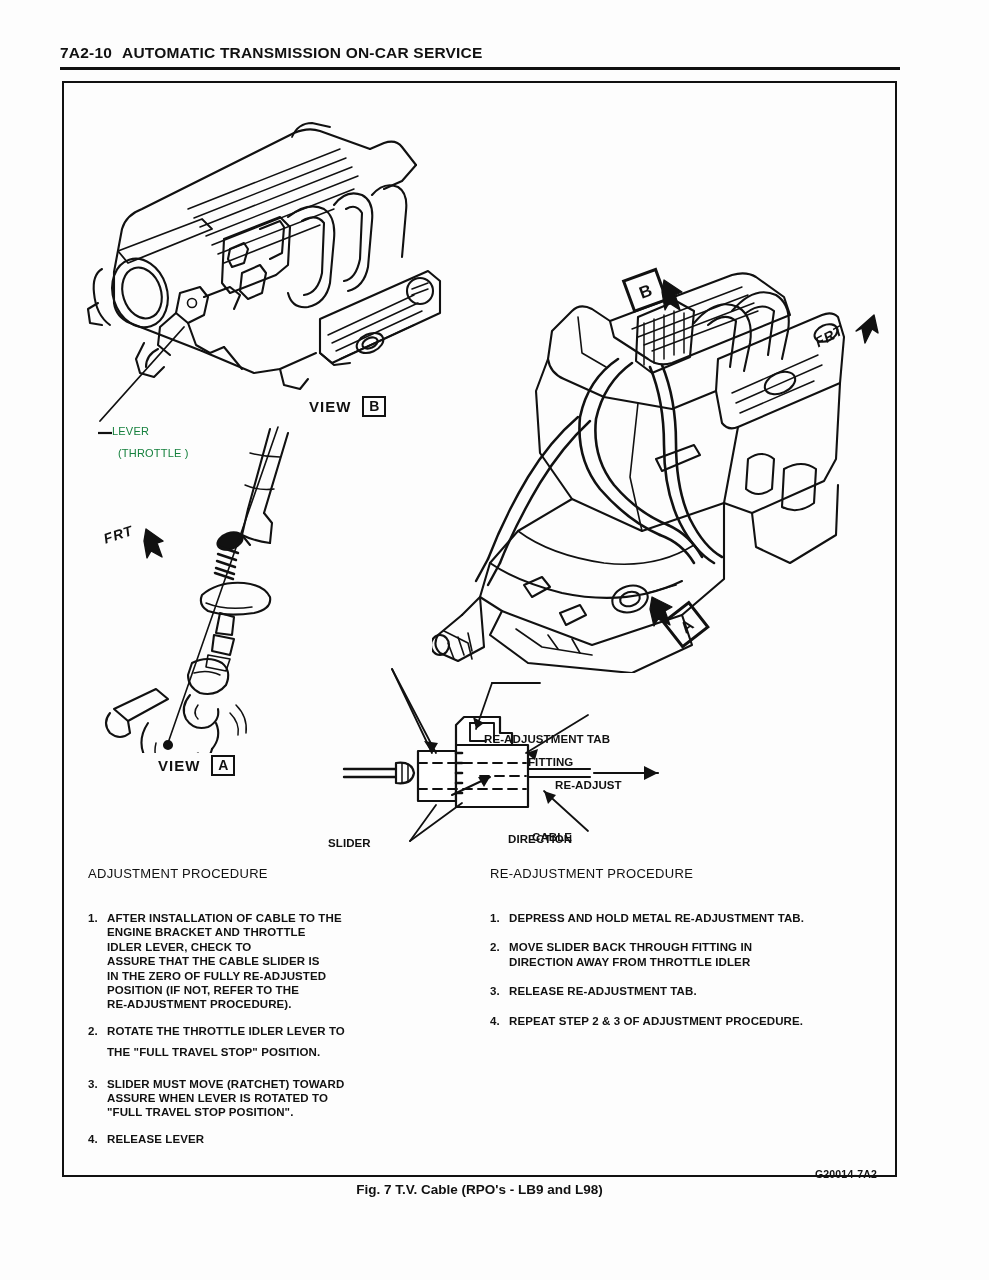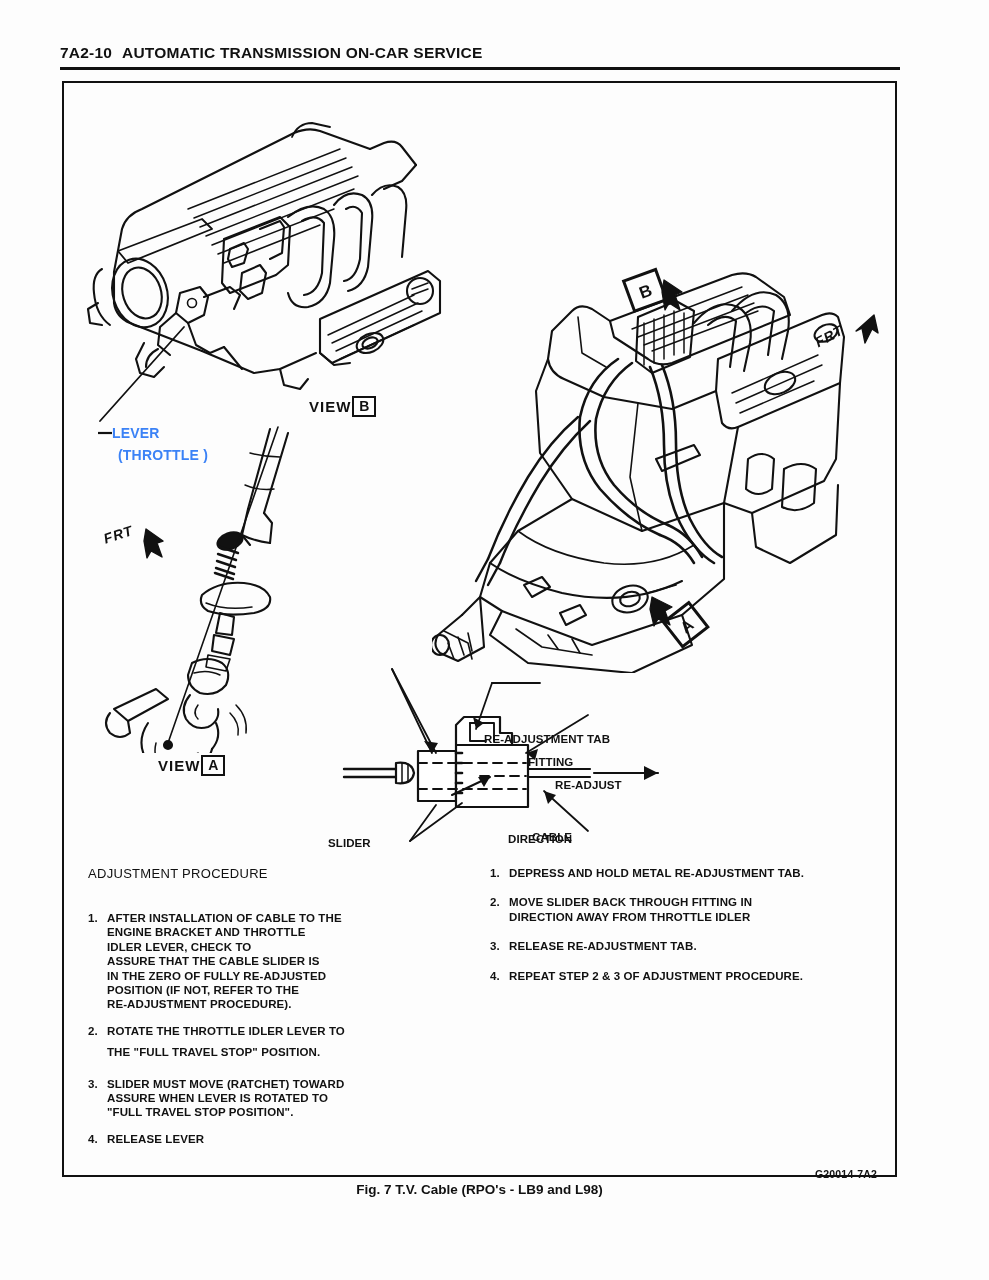--- a/index.html
+++ b/index.html
@@ -77,36 +77,36 @@
     letter-spacing: 0.2px;
   }
 
   
   .art { position: absolute; }
   .art svg { display: block; }
 
   
   .callout {
     position: absolute;
-    font-size: 14px;
-    font-weight: bold;
-    color: #3b82f6;
+    font-size: 11px;
+    font-weight: normal;
+    color: #15803d;
     white-space: nowrap;
     letter-spacing: 0.2px;
   }
   .view-label {
     position: absolute;
     font-size: 15px;
     font-weight: bold;
     letter-spacing: 1px;
     color: #111;
     white-space: nowrap;
     display: flex;
     align-items: center;
-    gap: 1px;
+    gap: 11px;
   }
   .box-letter {
     display: inline-block;
     border: 2.5px solid #111;
     padding: 0px 5px 1px 5px;
     font-size: 14px;
     line-height: 16px;
     font-weight: bold;
     letter-spacing: 0;
   }
@@ -535,20 +535,21 @@
 
     <div class="proc-step">
       <span class="proc-num">4.</span>
       <span class="proc-body">
         <span class="ln">RELEASE LEVER</span>
       </span>
     </div>
   </div>
 
   <div class="proc proc-right">
+    <div class="proc-title">RE-ADJUSTMENT PROCEDURE</div>
 
     <div class="proc-step">
       <span class="proc-num">1.</span>
       <span class="proc-body">
         <span class="ln">DEPRESS AND HOLD METAL RE-ADJUSTMENT TAB.</span>
       </span>
     </div>
 
     <div class="proc-step">
       <span class="proc-num">2.</span>

